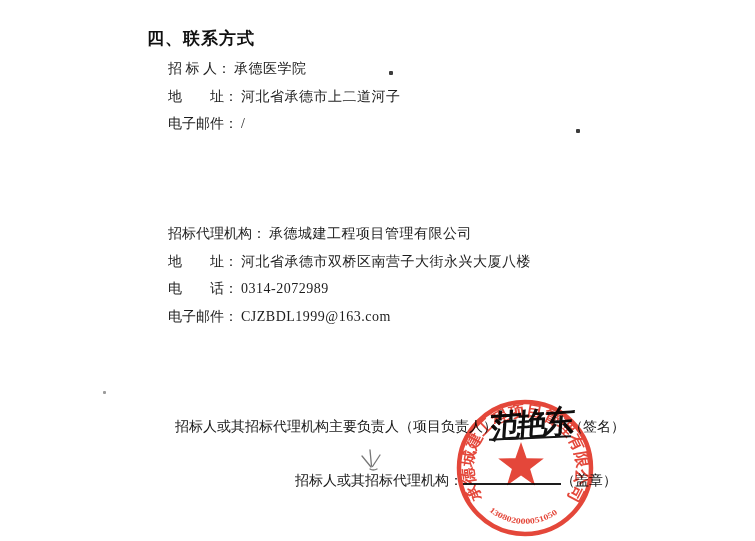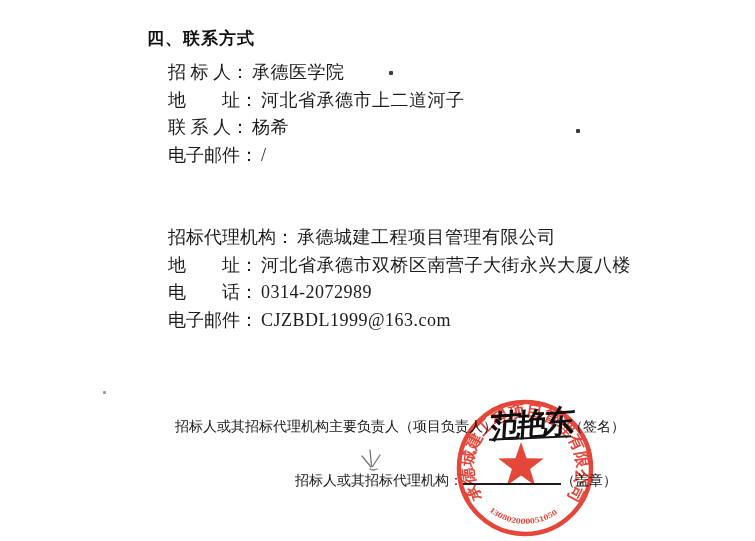--- a/index.html
+++ b/index.html
@@ -4,21 +4,21 @@
 <style>
   html,body{margin:0;padding:0;background:#fff;}
   #page{
     position:relative;width:755px;height:541px;background:#ffffff;overflow:hidden;
     font-family:"Liberation Serif","DejaVu Serif",serif;color:#1c1c1c;
   }
   .heading{
     position:absolute;left:147px;top:27px;
     font-size:17px;font-weight:bold;letter-spacing:1px;color:#111;text-align:right;
   }
-  .contact-block{position:absolute;left:168px;font-size:18px;}
+  .contact-block{position:absolute;left:168px;font-size:14px;}
   #block-tenderer{top:60px;}
   #block-agency{top:225px;}
   .crow{height:27.6px;white-space:nowrap;}
   .flabel{display:inline-block;color:#1c1c1c;}
   .fvalue{display:inline-block;margin-left:3px;letter-spacing:0.5px;}
   .sig-line{position:absolute;font-size:14px;white-space:nowrap;color:#171717;}
   #sig-line1{left:175px;top:418px;}
   #sig-line2{left:295px;top:470px;font-family:Liberation Serif, serif;}
   .sig-gap{display:inline-block;width:58px;}
   .sig-underline{
@@ -53,23 +53,20 @@
 <div id="page">
 
   <div class="heading">四、联系方式</div>
 
   <div class="contact-block" id="block-tenderer">
     <div class="crow">
       <span class="flabel">招 标 人：</span><span class="fvalue">承德医学院</span>
     </div>
     <div class="crow">
       <span class="flabel">地　　址：</span><span class="fvalue">河北省承德市上二道河子</span>
-    </div>
-    <div class="crow">
-      <span class="flabel">联 系 人：</span><span class="fvalue">杨希</span>
     </div>
     <div class="crow">
       <span class="flabel">电子邮件：</span><span class="fvalue">/</span>
     </div>
   </div>
 
   <div class="contact-block" id="block-agency">
     <div class="crow">
       <span class="flabel">招标代理机构：</span><span class="fvalue">承德城建工程项目管理有限公司</span>
     </div>

